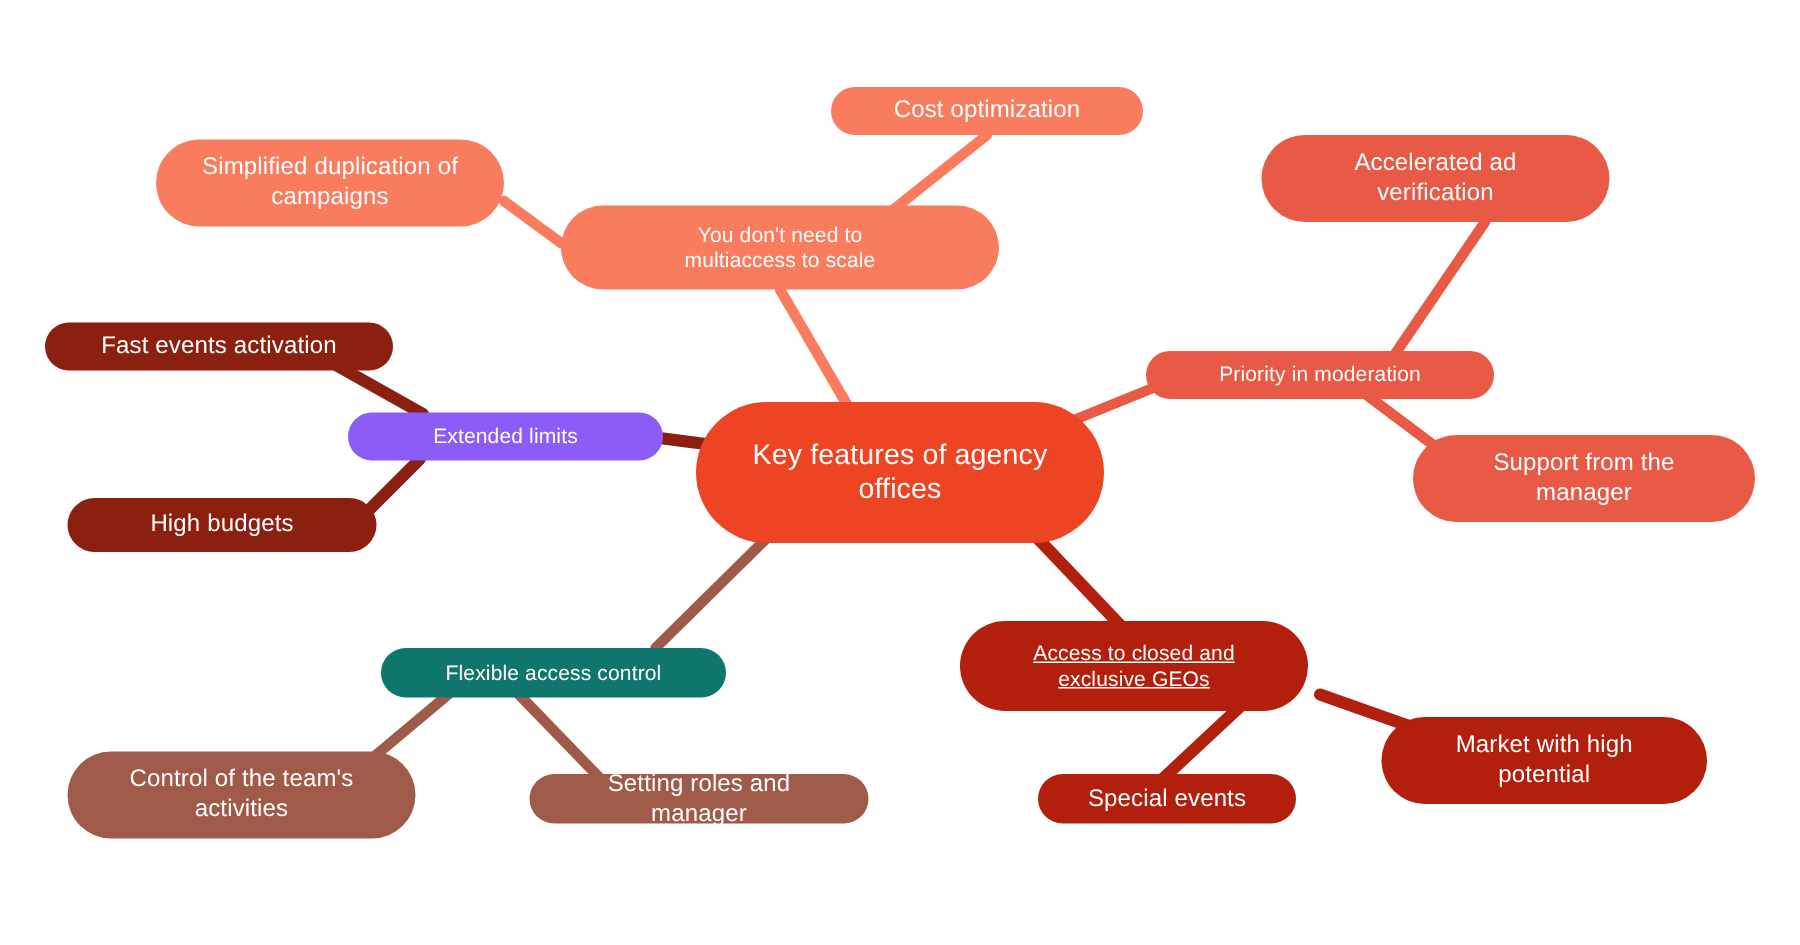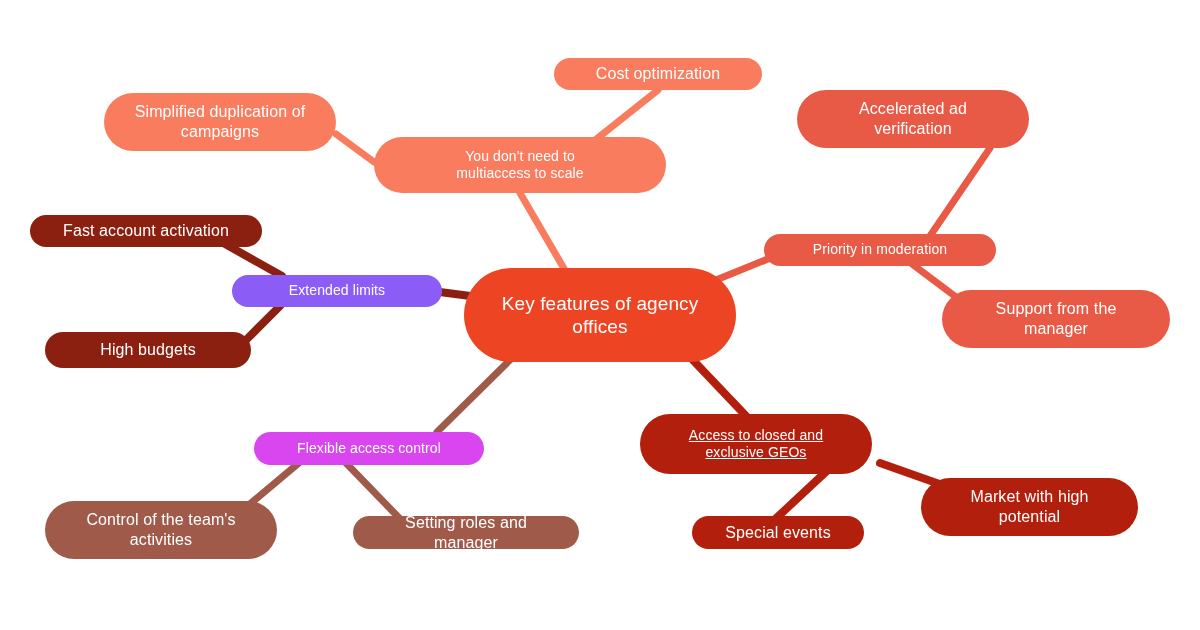--- a/index.html
+++ b/index.html
@@ -90,38 +90,38 @@
     <div class="node lvl2" style="left: 104px; top: 93px; width: 232px; height: 58px; background: rgb(249, 124, 94); color: rgb(255, 255, 255);">
       <span class="node-label">Simplified duplication of
 campaigns</span>
     </div>
     <div class="node lvl2" style="left: 554px; top: 58px; width: 208px; height: 32px; background: rgb(249, 124, 94); color: rgb(255, 255, 255);">
       <span class="node-label">Cost optimization</span>
     </div>
     <div class="node lvl1" style="left: 764px; top: 234px; width: 232px; height: 32px; background: rgb(232, 90, 69); color: rgb(255, 255, 255);">
       <span class="node-label">Priority in moderation</span>
     </div>
-    <div class="node lvl2" style="left: 797px; top: 90px; width: 232px; height: 58px; background: rgb(232, 90, 69); color: rgb(255, 255, 255);">
+    <div class="node lvl2" style="left: 841px; top: 90px; width: 232px; height: 58px; background: rgb(232, 90, 69); color: rgb(255, 255, 255);">
       <span class="node-label">Accelerated ad
 verification</span>
     </div>
     <div class="node lvl2" style="left: 942px; top: 290px; width: 228px; height: 58px; background: rgb(232, 90, 69); color: rgb(255, 255, 255);">
       <span class="node-label">Support from the
 manager</span>
     </div>
     <div class="node lvl1" style="left: 232px; top: 275px; width: 210px; height: 32px; background: #8b5cf6; color: rgb(255, 255, 255);">
       <span class="node-label">Extended limits</span>
     </div>
     <div class="node lvl2" style="left: 30px; top: 215px; width: 232px; height: 32px; background: rgb(139, 32, 16); color: rgb(255, 255, 255);">
-      <span class="node-label">Fast account activation</span>
+      <span class="node-label">Fast events activation</span>
     </div>
     <div class="node lvl2" style="left: 45px; top: 332px; width: 206px; height: 36px; background: rgb(139, 32, 16); color: rgb(255, 255, 255);">
       <span class="node-label">High budgets</span>
     </div>
-    <div class="node lvl1" style="left: 254px; top: 432px; width: 230px; height: 33px; background: #d946ef; color: rgb(255, 255, 255);">
+    <div class="node lvl1" style="left: 254px; top: 432px; width: 230px; height: 33px; background: #0f766e; color: rgb(255, 255, 255);">
       <span class="node-label">Flexible access control</span>
     </div>
     <div class="node lvl2" style="left: 45px; top: 501px; width: 232px; height: 58px; background: rgb(160, 90, 74); color: rgb(255, 255, 255);">
       <span class="node-label">Control of the team's
 activities</span>
     </div>
     <div class="node lvl2" style="left: 353px; top: 516px; width: 226px; height: 33px; background: rgb(160, 90, 74); color: rgb(255, 255, 255);">
       <span class="node-label">Setting roles and manager</span>
     </div>
     <div class="node lvl1" style="left: 640px; top: 414px; width: 232px; height: 60px; background: rgb(178, 31, 12); color: rgb(255, 255, 255); text-decoration: underline;">

